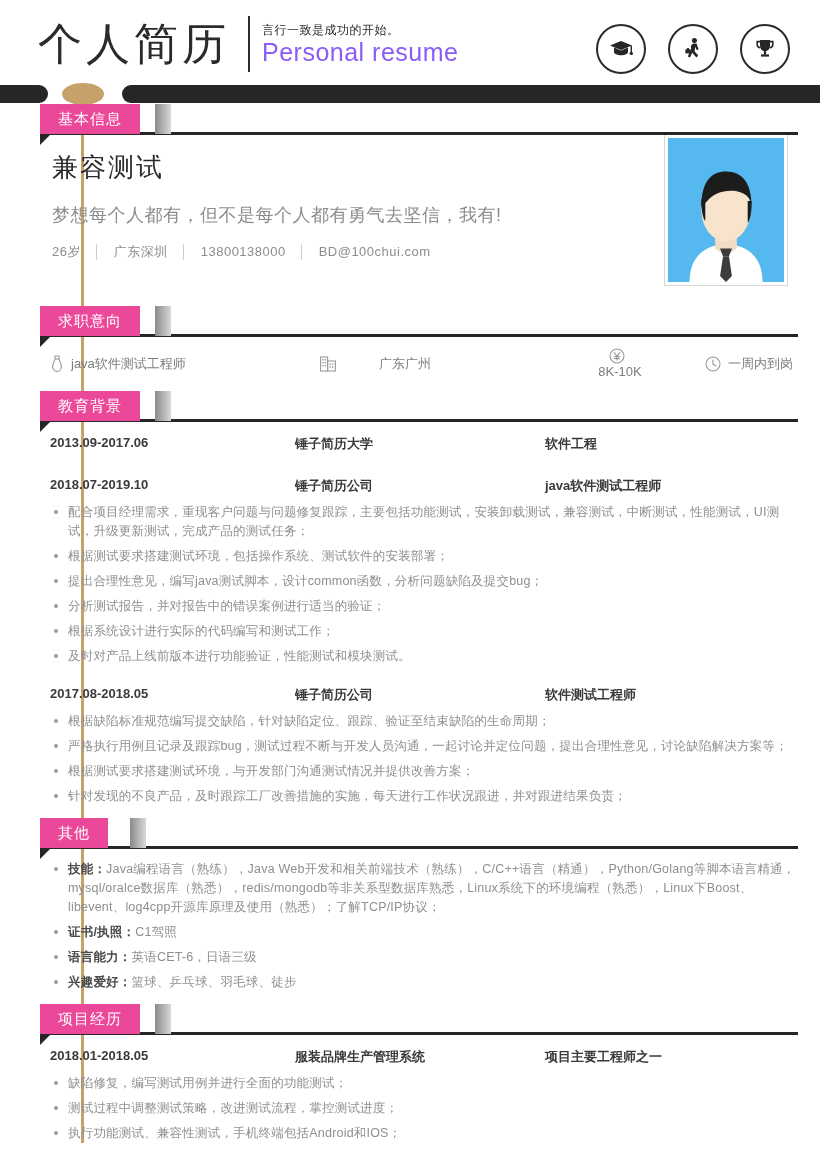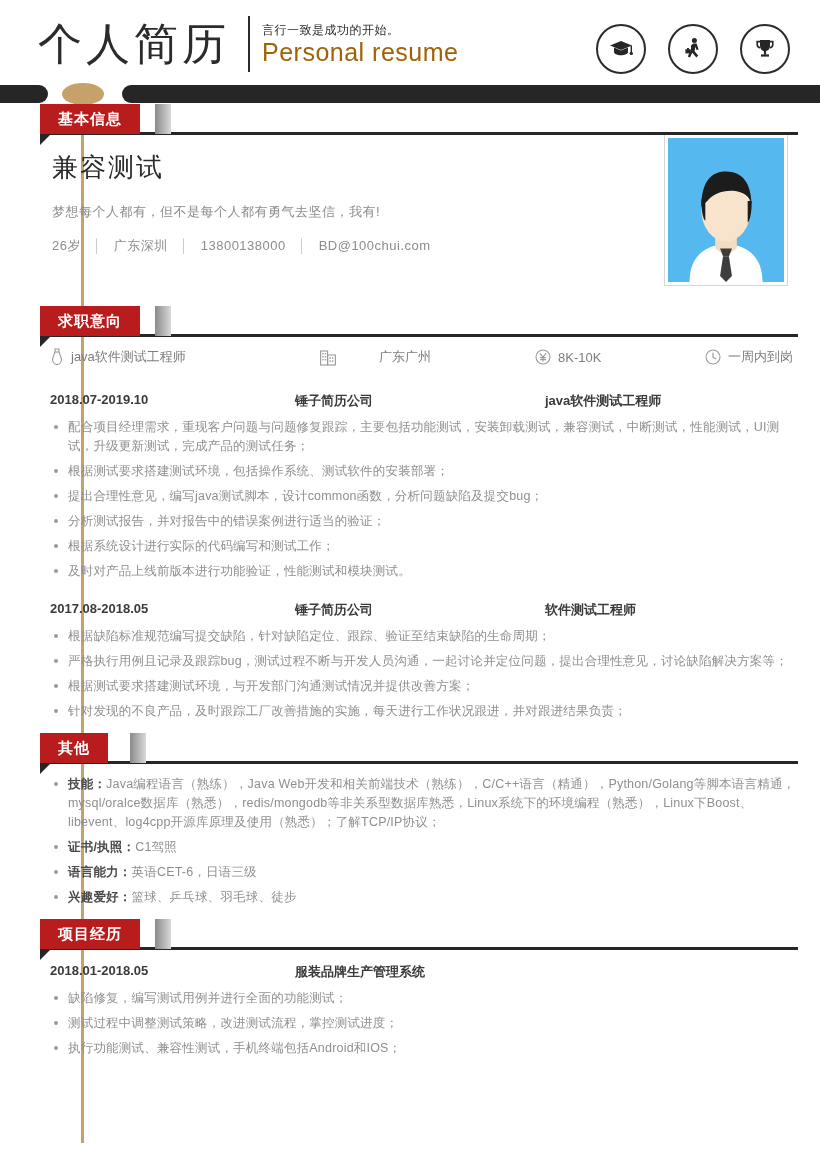--- a/index.html
+++ b/index.html
@@ -23,21 +23,21 @@
   .title-divider{
     position:absolute;left:248px;top:16px;
     width:2px;height:56px;background:#2b2b2b;
   }
   .title-sub-cn{
     position:absolute;left:262px;top:22px;
     font-size:12px;color:#2b2b2b;letter-spacing:.5px;
   }
   .title-en{
     position:absolute;left:262px;top:38px;
-    font-size:25px;font-weight:300;color:#a16207;letter-spacing:.5px;
+    font-size:25px;font-weight:300;color:#8b5cf6;letter-spacing:.5px;
   }
   .hdr-icons{position:absolute;right:30px;top:24px;display:flex;gap:22px;}
   .hdr-icon{
     width:46px;height:46px;border-radius:50%;
     border:2px solid #2b2b2b;
     display:flex;align-items:center;justify-content:center;
     background:#fff;
   }
   .hdr-icon svg{display:block;}
 
@@ -48,24 +48,24 @@
   .tr-dot{position:absolute;left:62px;top:-2px;width:42px;height:22px;background:#c6a169;border-radius:50%;}
 
   
   .timeline{position:absolute;left:81px;top:103px;width:3px;height:1040px;background:#c6a169;}
 
   
   .sec{position:relative;margin:0;}
   .sec-head{position:relative;height:30px;}
   .sec-tab{
     position:absolute;left:40px;top:0;height:30px;
-    background:#b91c1c;
+    background:#ec4899;
     display:flex;align-items:center;
     padding:0 18px 0 18px;
-    color:#ffffff;font-size:15px;font-weight:bold;letter-spacing:1px;
+    color:#ffffff;font-size:15px;font-weight:normal;letter-spacing:1px;
     z-index:3;
   }
   .sec-tab-tail{
     position:absolute;top:0;height:30px;width:16px;
     background:linear-gradient(to right,#8a8a8a,#d9d9d9);
     z-index:2;
   }
   .sec-notch{
     position:absolute;left:40px;top:30px;
     width:0;height:0;
@@ -73,38 +73,38 @@
     border-bottom:11px solid transparent;
     z-index:3;
   }
   .sec-rule{
     position:absolute;left:40px;top:28px;right:22px;height:3px;background:#262626;z-index:1;
   }
 
   
   .bi-wrap{position:relative;padding:16px 0 6px 52px;min-height:150px;}
   .bi-name{font-size:26px;color:#2b2b2b;font-weight:400;letter-spacing:2px;margin:0 0 18px 0;}
-  .bi-motto{font-size:13px;color:#8c8c8c;margin:0 0 16px 0;letter-spacing:.5px;}
+  .bi-motto{font-size:18px;color:#8c8c8c;margin:0 0 16px 0;letter-spacing:.5px;}
   .bi-meta{font-size:13px;color:#8c8c8c;letter-spacing:.5px;}
   .bi-meta .sep{color:#c9c9c9;padding:0 8px;}
   .photo{
     position:absolute;right:32px;top:0;
     width:124px;height:152px;
     background:#ffffff;border:1px solid #d6d6d6;
     padding:3px;box-sizing:border-box;
   }
   .photo-inner{width:100%;height:100%;position:relative;overflow:hidden;background:#55b9f0;}
 
   
   .ji-row{display:flex;align-items:center;padding:12px 10px 12px 50px;}
   .ji-item{display:flex;align-items:center;font-size:13px;color:#7d7d7d;}
   .ji-item .ji-ico{margin-right:7px;display:flex;align-items:center;}
   .ji-1{width:270px;}
   .ji-2{width:215px;gap:36px;}
-  .ji-3{width:170px;}
+  .ji-3{width:170px;flex-direction:column;}
 
   
   .entry{padding:8px 20px 2px 50px;}
   .entry-head{display:flex;font-size:13px;font-weight:bold;color:#3a3a3a;padding:6px 0 8px 0;}
   .eh-date{width:245px;}
   .eh-org{width:250px;}
   .eh-role{flex:1;}
   ul.bl{list-style:none;margin:0;padding:0 0 4px 0;}
   ul.bl li{
     position:relative;padding:0 0 6px 18px;
@@ -257,20 +257,35 @@
             <circle cx="8" cy="8" r="7" fill="none" stroke="#9a9a9a" stroke-width="1.1"></circle>
             <path fill="none" stroke="#9a9a9a" stroke-width="1.2" stroke-linecap="round" d="M8 4.2 L8 8.2 L10.8 9.8"></path>
           </svg>
         </span>
         <span>一周内到岗</span>
       </div>
 
     </div>
   </div>
 
+  <div class="sec">
+    <div class="sec-head">
+      <div class="sec-rule"></div>
+      <div class="sec-tab-tail" style="left:155px;"></div>
+      <div class="sec-tab">教育背景</div>
+      <div class="sec-notch"></div>
+    </div>
+    <div class="entry">
+      <div class="entry-head">
+        <div class="eh-date">2013.09-2017.06</div>
+        <div class="eh-org">锤子简历大学</div>
+        <div class="eh-role">软件工程</div>
+      </div>
+    </div>
+  </div>
 
   <div class="sec">
 
     <div class="entry">
       <div class="entry-head">
         <div class="eh-date">2018.07-2019.10</div>
         <div class="eh-org">锤子简历公司</div>
         <div class="eh-role">java软件测试工程师</div>
       </div>
       <ul class="bl">
@@ -327,20 +342,21 @@
     <div class="sec-head">
       <div class="sec-rule"></div>
       <div class="sec-tab-tail" style="left:155px;"></div>
       <div class="sec-tab">项目经历</div>
       <div class="sec-notch"></div>
     </div>
     <div class="entry">
       <div class="entry-head">
         <div class="eh-date">2018.01-2018.05</div>
         <div class="eh-org">服装品牌生产管理系统</div>
+        <div class="eh-role">项目主要工程师之一</div>
       </div>
       <ul class="bl">
         <li>缺陷修复，编写测试用例并进行全面的功能测试；</li>
         <li>测试过程中调整测试策略，改进测试流程，掌控测试进度；</li>
         <li>执行功能测试、兼容性测试，手机终端包括Android和IOS；</li>
 
       </ul>
     </div>
   </div>
 

